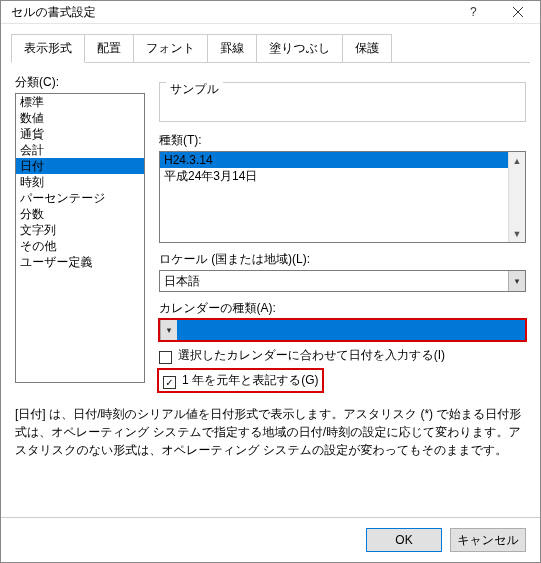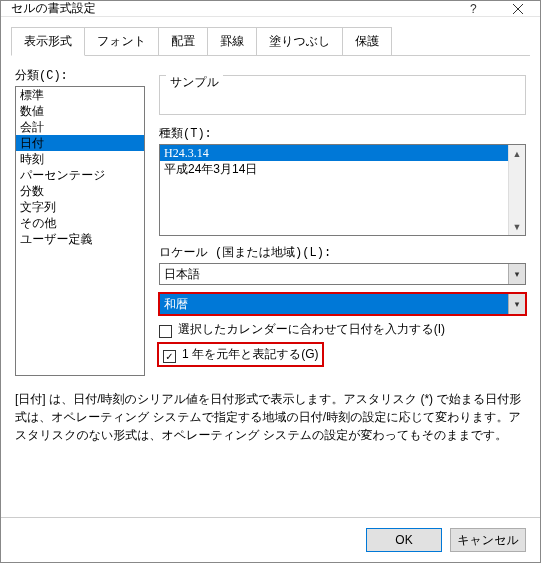--- a/index.html
+++ b/index.html
@@ -1,38 +1,38 @@
 <!DOCTYPE html>
 <html><head>
 <meta charset="utf-8">
 <style>
   * { box-sizing: border-box; font-family: "Meiryo UI", "Yu Gothic UI", sans-serif; font-size: 12px; }
   body { margin: 0; background: #ccc; }
   .dialog { width: 541px; height: 563px; background: #fff; border: 1px solid #888; position: relative; display: flex; flex-direction: column; }
-  .titlebar { height: 16px; display: flex; align-items: center; padding: 0 0 0 10px; border-bottom: 1px solid #e5e5e5; }
+  .titlebar { height: 23px; display: flex; align-items: center; padding: 0 0 0 10px; border-bottom: 1px solid #e5e5e5; }
   .titlebar .title { flex: 1; }
   .titlebar .tbtn { width: 45px; height: 30px; display: flex; align-items: center; justify-content: center; color: #333; }
   .tabs { display: flex; padding: 10px 10px 0 10px; }
   .tab { padding: 5px 12px; border: 1px solid #ccc; border-bottom: none; margin-right: -1px; background: #fff; position: relative; }
   .tab.active { border-bottom: 1px solid #fff; z-index: 2; }
   .tab-border { border-top: 1px solid #ccc; margin: 0 10px; position: relative; top: -1px; z-index: 1; }
   .body { flex: 1; padding: 10px 14px 0 14px; display: flex; flex-direction: column; }
   .upper { display: flex; gap: 14px; }
   .left-col { width: 130px; display: flex; flex-direction: column; }
-  .label { margin-bottom: 2px; font-family: Liberation Mono, monospace; }
+  .label { margin-bottom: 2px; }
   .listbox { border: 1px solid #7a7a7a; height: 290px; overflow: hidden; background: #fff; }
   .listbox div { padding: 0 4px; line-height: 16px; }
   .listbox .selected { background: #0078d7; color: #000000; }
   .right-col { flex: 1; display: flex; flex-direction: column; }
   .sample-box { border: 1px solid #ccc; border-top: none; height: 40px; position: relative; margin-top: 8px; margin-bottom: 10px; }
   .sample-box::before { content:""; position:absolute; top:0; left:0; right:0; border-top:1px solid #ccc; }
   .sample-box .legend-cover { position:absolute; top:-1px; left:6px; background:#fff; padding:0 4px; }
   .type-list { border: 1px solid #7a7a7a; height: 92px; background: #fff; position: relative; }
   .type-list .row { padding: 0 4px; line-height: 16px; }
-  .type-list .row.selected { background: #0078d7; color: #ffffff; font-family: Liberation Serif, serif; }
+  .type-list .row.selected { background: #0078d7; color: #000000; }
   .type-list .scrollbar { position: absolute; right: 0; top: 0; bottom: 0; width: 17px; background: #f0f0f0; display:flex; flex-direction:column; justify-content:space-between; align-items:center; border-left:1px solid #ddd;}
   .sbtn { width:17px; height:17px; display:flex; align-items:center; justify-content:center; color:#555; font-size:9px;}
   .select { border: 1px solid #7a7a7a; height: 22px; display: flex; align-items: center; background: #fff; position: relative; }
   .select .val { flex: 1; padding: 0 4px; }
   .select .arrow { width: 17px; height: 100%; background: #e1e1e1; display:flex; align-items:center; justify-content:center; border-left:1px solid #adadad; font-size:9px; color:#333;}
   .select.hl { background: #0078d7; color: #fff; outline: 2px solid #d60000; outline-offset: -1px; }
   .select.hl .val { color:#fff; }
   .chk-row { display: flex; align-items: flex-end; gap: 6px; margin-top: 6px; }
   .chkbox { width: 13px; height: 13px; border: 1px solid #333; display:flex; align-items:center; justify-content:center; font-size:10px; line-height:1; }
   .chk-row.hl { outline: 2px solid #d60000; padding: 2px 4px; width: fit-content; }
@@ -57,35 +57,36 @@
     <div class="tbtn">
       <svg width="10" height="10" viewBox="0 0 10 10">
           <line x1="0" y1="0" x2="10" y2="10" stroke="#333"></line>
           <line x1="10" y1="0" x2="0" y2="10" stroke="#333"></line>
         </svg>
     </div>
   </div>
 
   <div class="tabs">
     <div class="tab active">表示形式</div>
+    <div class="tab">配置</div>
     <div class="tab">フォント</div>
-    <div class="tab">配置</div>
     <div class="tab">罫線</div>
     <div class="tab">塗りつぶし</div>
     <div class="tab">保護</div>
   </div>
   <div class="tab-border"></div>
 
   <div class="body">
     <div class="upper">
       <div class="left-col">
         <div class="label">分類(C):</div>
         <div class="listbox">
           <div>標準</div>
           <div>数値</div>
+          <div>通貨</div>
           <div>会計</div>
           <div class="selected">日付</div>
           <div>時刻</div>
           <div>パーセンテージ</div>
           <div>分数</div>
           <div>文字列</div>
           <div>その他</div>
           <div>ユーザー定義</div>
         </div>
       </div>
@@ -106,22 +107,22 @@
         </div>
 
         <div class="gap"></div>
         <div class="label">ロケール (国または地域)(L):</div>
         <div class="select">
           <div class="val">日本語</div>
           <div class="arrow">▾</div>
         </div>
 
         <div class="gap"></div>
+        <div class="label">カレンダーの種類(A):</div>
         <div class="select hl">
-          <div class="val">和暦</div>
           <div class="arrow" style="background:#e1e1e1;color:#333">▾</div>
         </div>
 
         <div class="chk-row">
           <div class="chkbox"></div>
           <span>選択したカレンダーに合わせて日付を入力する(I)</span>
         </div>
         <div class="chk-row hl">
           <div class="chkbox">✓</div>
           <span>1 年を元年と表記する(G)</span>

